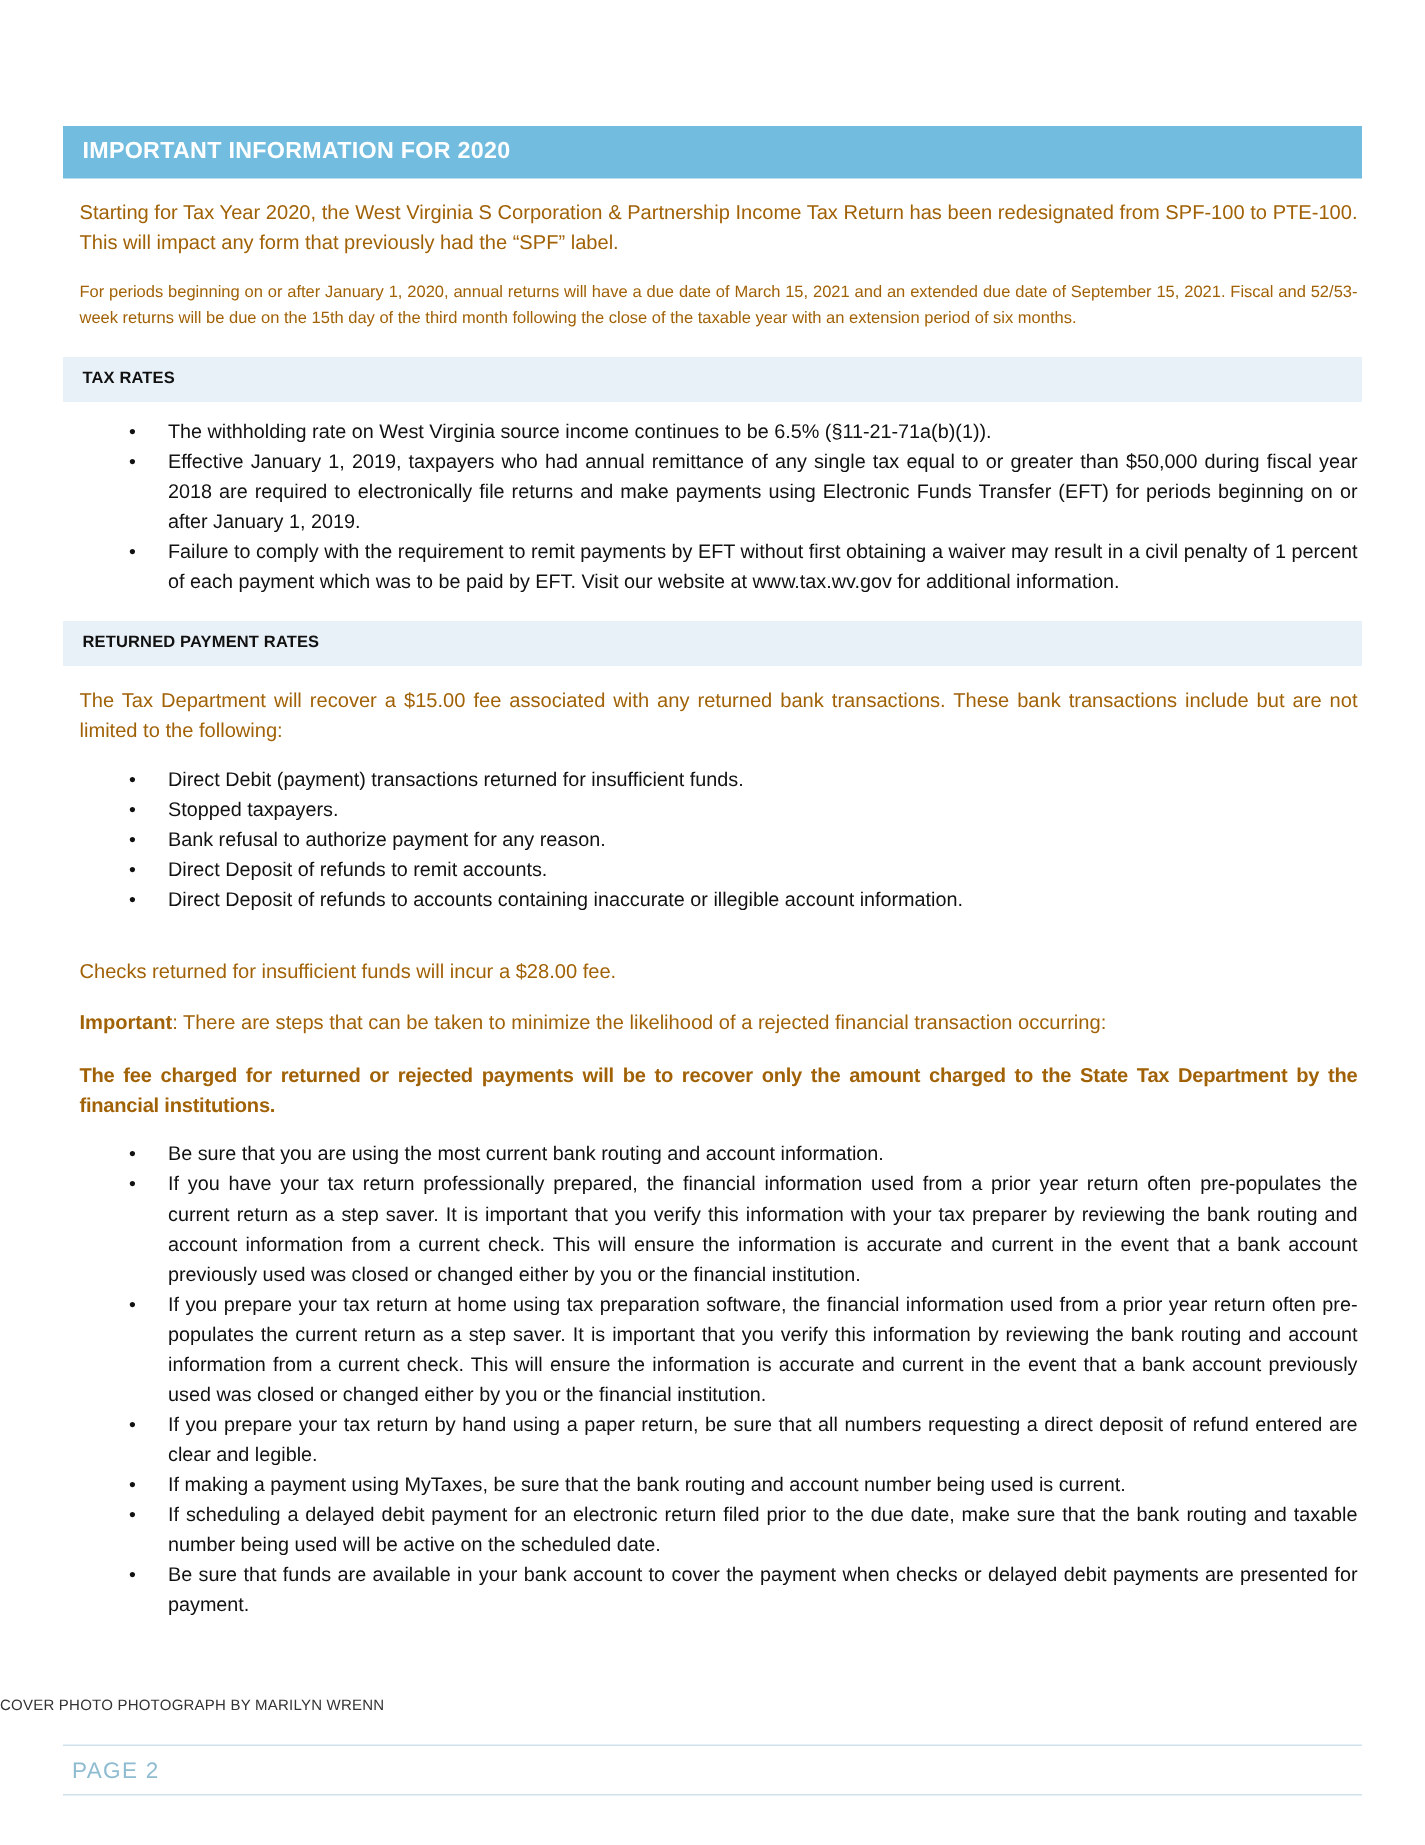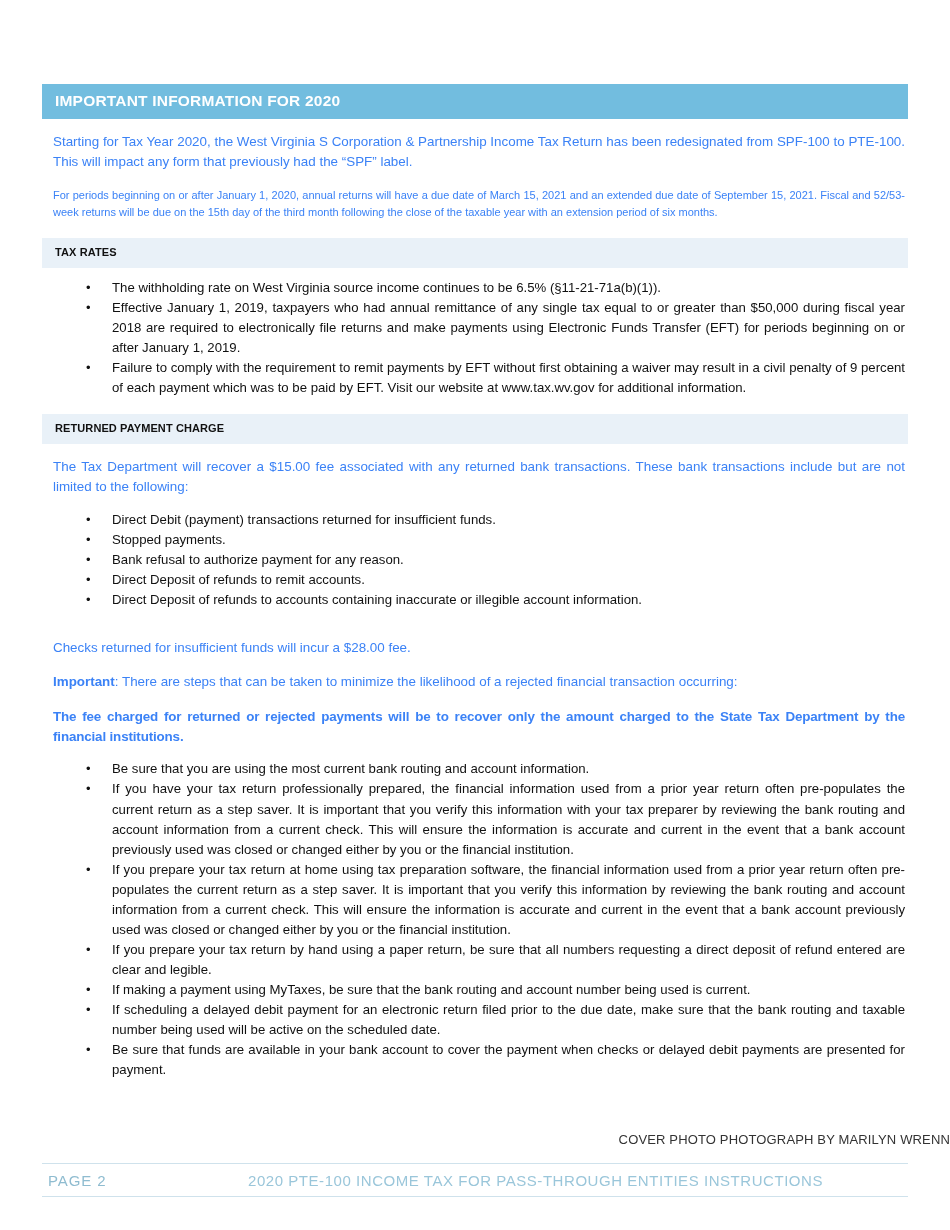--- a/index.html
+++ b/index.html
@@ -58,21 +58,21 @@
     margin-top: 16px;
   }
 
   
   p.body {
     font-size: 13.4px;
     line-height: 1.52;
     text-align: justify;
     margin: 0;
     padding: 0 3px 0 11px;
-    color: #3b82f6;
+    color: #a16207;
   }
   p.lead {
     margin-top: 13px;
   }
   p.lead2 {
     margin-top: 14px;
     font-size: 11px;
     line-height: 1.62;
   }
   p.gap {
@@ -112,24 +112,24 @@
     top: 0;
     font-size: 13px;
     line-height: 1.52;
   }
   ul.bullets.spaced li { margin-bottom: 0px; }
 
   
   .credit {
     position: absolute;
     left: 0;
-    right: 0;
+    right: 12px;
     top: 1132px;
-    text-align: right;
-    font-size: 13px;
+    text-align: left;
+    font-size: 10px;
     letter-spacing: 0.15px;
     color: #333333;
   }
 
   .footer {
     position: absolute;
     left: 42px;
     top: 1163px;
     width: 866px;
     border-top: 1.4px solid #cfe2ec;
@@ -179,36 +179,36 @@
       <li>
         <span class="bullet-dot">•</span>
         <span>The withholding rate on West Virginia source income continues to be 6.5% (§11-21-71a(b)(1)).</span>
       </li>
       <li>
         <span class="bullet-dot">•</span>
         <span>Effective January 1, 2019, taxpayers who had annual remittance of any single tax equal to or greater than $50,000 during fiscal year 2018 are required to electronically file returns and make payments using Electronic Funds Transfer (EFT) for periods beginning on or after January 1, 2019.</span>
       </li>
       <li>
         <span class="bullet-dot">•</span>
-        <span>Failure to comply with the requirement to remit payments by EFT without first obtaining a waiver may result in a civil penalty of 9 percent of each payment which was to be paid by EFT. Visit our website at www.tax.wv.gov  for additional information.</span>
+        <span>Failure to comply with the requirement to remit payments by EFT without first obtaining a waiver may result in a civil penalty of 1 percent of each payment which was to be paid by EFT. Visit our website at www.tax.wv.gov  for additional information.</span>
       </li>
     </ul>
 
-    <div class="section-head">RETURNED PAYMENT CHARGE</div>
+    <div class="section-head">RETURNED PAYMENT RATES</div>
 
     <p class="body lead">The Tax Department will recover a $15.00 fee associated with any returned bank transactions. These bank transactions include but are not limited to the following:</p>
 
     <ul class="bullets loose">
       <li>
         <span class="bullet-dot">•</span>
         <span>Direct Debit (payment) transactions returned for insufficient funds.</span>
       </li>
       <li>
         <span class="bullet-dot">•</span>
-        <span>Stopped payments.</span>
+        <span>Stopped taxpayers.</span>
       </li>
       <li>
         <span class="bullet-dot">•</span>
         <span>Bank refusal to authorize payment for any reason.</span>
       </li>
       <li>
         <span class="bullet-dot">•</span>
         <span>Direct Deposit of refunds to remit accounts.</span>
       </li>
       <li>
@@ -256,17 +256,16 @@
       </li>
     </ul>
 
   </div>
 
   <div class="credit">COVER PHOTO PHOTOGRAPH BY MARILYN WRENN</div>
 
   <div class="footer">
     <div class="footer-inner">
       <div class="page-num">PAGE 2</div>
-      <div class="doc-title">2020 PTE-100 INCOME TAX FOR PASS-THROUGH ENTITIES INSTRUCTIONS</div>
     </div>
   </div>
 
 </div>
 
 </body></html>

